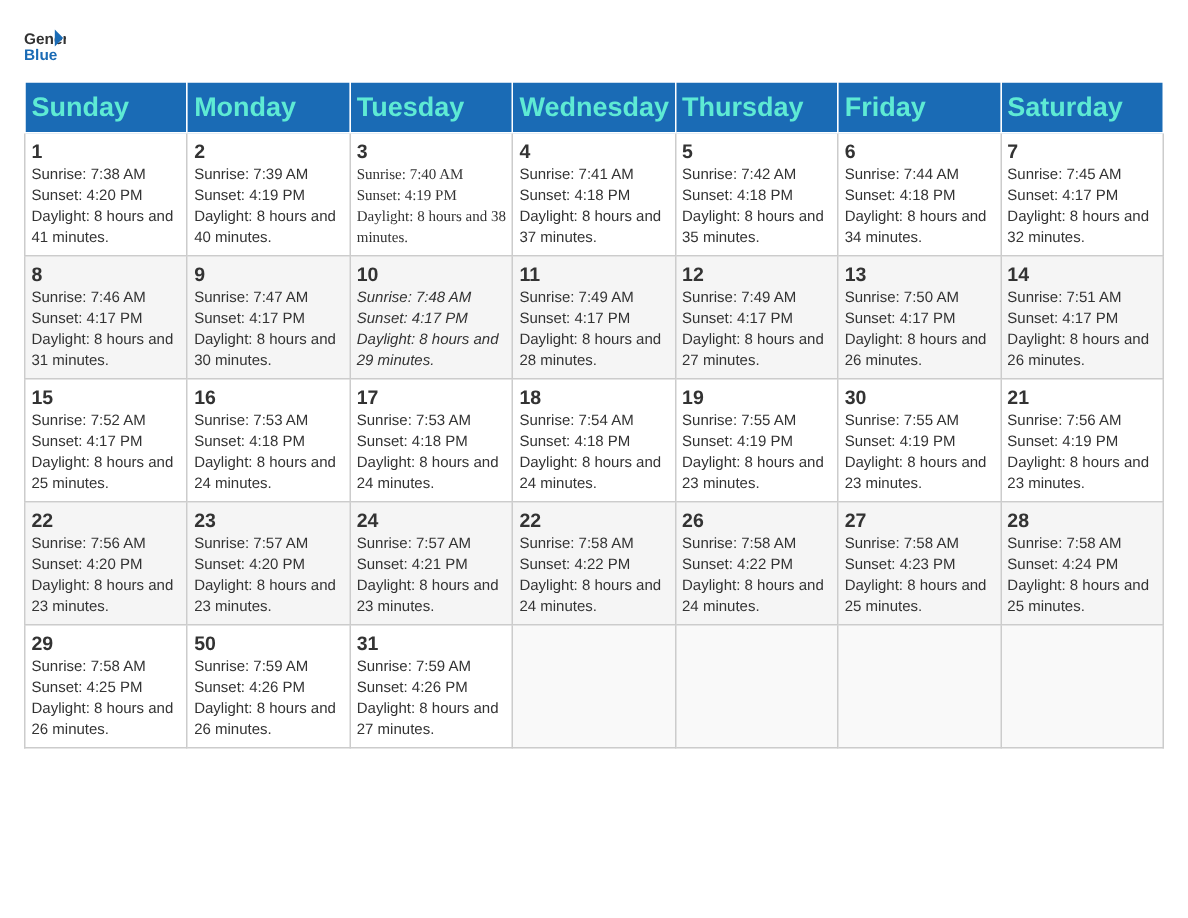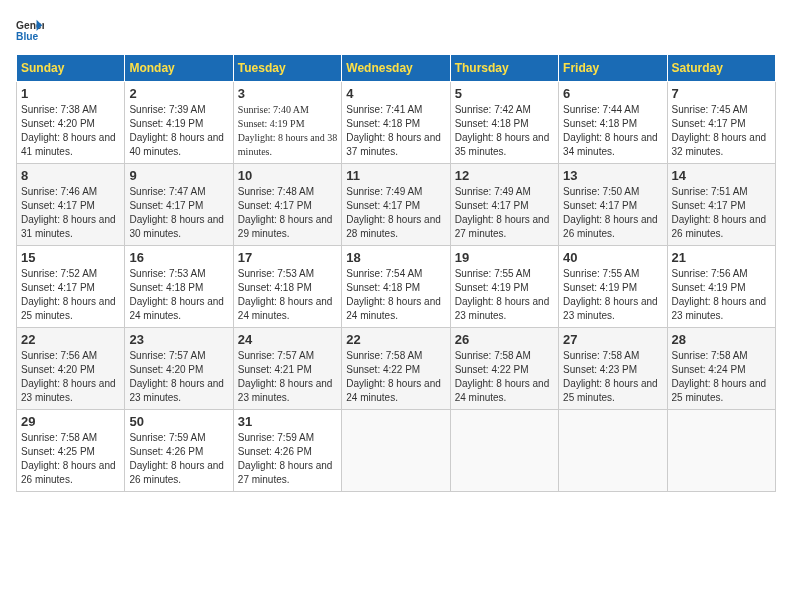--- a/index.html
+++ b/index.html
@@ -37,22 +37,22 @@
       font-size: 14px;
       color: #555;
     }
     table {
       width: 100%;
       border-collapse: collapse;
       table-layout: fixed;
     }
     thead tr th {
       background-color: #1a6bb5;
-      color: #fde047;
-      font-size: 12px;
+      color: #5eead4;
+      font-size: 18px;
       font-weight: bold;
       padding: 6px 4px;
       text-align: left;
       border: 1px solid #fff;
     }
     tbody tr td {
       border: 1px solid #ccc;
       vertical-align: top;
       padding: 4px 4px;
       font-size: 10px;
@@ -108,33 +108,33 @@
         <td><span class="day-num">2</span><span style="line-height: 1.4;">Sunrise: 7:39 AM<br>Sunset: 4:19 PM<br>Daylight: 8 hours and 40 minutes.</span></td>
         <td><span class="day-num">3</span><span style="line-height: 1.4; font-family: Liberation Serif, serif;">Sunrise: 7:40 AM<br>Sunset: 4:19 PM<br>Daylight: 8 hours and 38 minutes.</span></td>
         <td><span class="day-num">4</span><span style="line-height: 1.4;">Sunrise: 7:41 AM<br>Sunset: 4:18 PM<br>Daylight: 8 hours and 37 minutes.</span></td>
         <td><span class="day-num">5</span><span style="line-height: 1.4;">Sunrise: 7:42 AM<br>Sunset: 4:18 PM<br>Daylight: 8 hours and 35 minutes.</span></td>
         <td><span class="day-num">6</span><span style="line-height: 1.4;">Sunrise: 7:44 AM<br>Sunset: 4:18 PM<br>Daylight: 8 hours and 34 minutes.</span></td>
         <td><span class="day-num">7</span><span style="line-height: 1.4;">Sunrise: 7:45 AM<br>Sunset: 4:17 PM<br>Daylight: 8 hours and 32 minutes.</span></td>
       </tr>
       <tr>
         <td><span class="day-num">8</span><span style="line-height: 1.4;">Sunrise: 7:46 AM<br>Sunset: 4:17 PM<br>Daylight: 8 hours and 31 minutes.</span></td>
         <td><span class="day-num">9</span><span style="line-height: 1.4;">Sunrise: 7:47 AM<br>Sunset: 4:17 PM<br>Daylight: 8 hours and 30 minutes.</span></td>
-        <td><span class="day-num">10</span><span style="line-height: 1.4;">Sunrise: 7:48 AM<br>Sunset: 4:17 PM<br>Daylight: 8 hours and 29 minutes.</span></td>
+        <td><span class="day-num">10</span><span style="line-height: 1.4; font-style: italic;">Sunrise: 7:48 AM<br>Sunset: 4:17 PM<br>Daylight: 8 hours and 29 minutes.</span></td>
         <td><span class="day-num">11</span><span style="line-height: 1.4;">Sunrise: 7:49 AM<br>Sunset: 4:17 PM<br>Daylight: 8 hours and 28 minutes.</span></td>
         <td><span class="day-num">12</span><span style="line-height: 1.4;">Sunrise: 7:49 AM<br>Sunset: 4:17 PM<br>Daylight: 8 hours and 27 minutes.</span></td>
         <td><span class="day-num">13</span><span style="line-height: 1.4;">Sunrise: 7:50 AM<br>Sunset: 4:17 PM<br>Daylight: 8 hours and 26 minutes.</span></td>
         <td><span class="day-num">14</span><span style="line-height: 1.4; margin-top: 12px;">Sunrise: 7:51 AM<br>Sunset: 4:17 PM<br>Daylight: 8 hours and 26 minutes.</span></td>
       </tr>
       <tr>
         <td><span class="day-num">15</span><span style="line-height: 1.4;">Sunrise: 7:52 AM<br>Sunset: 4:17 PM<br>Daylight: 8 hours and 25 minutes.</span></td>
         <td><span class="day-num">16</span><span style="line-height: 1.4;">Sunrise: 7:53 AM<br>Sunset: 4:18 PM<br>Daylight: 8 hours and 24 minutes.</span></td>
         <td><span class="day-num">17</span><span style="line-height: 1.4;">Sunrise: 7:53 AM<br>Sunset: 4:18 PM<br>Daylight: 8 hours and 24 minutes.</span></td>
         <td><span class="day-num">18</span><span style="line-height: 1.4;">Sunrise: 7:54 AM<br>Sunset: 4:18 PM<br>Daylight: 8 hours and 24 minutes.</span></td>
         <td><span class="day-num">19</span><span style="line-height: 1.4;">Sunrise: 7:55 AM<br>Sunset: 4:19 PM<br>Daylight: 8 hours and 23 minutes.</span></td>
-        <td><span class="day-num">40</span><span style="line-height: 1.4;">Sunrise: 7:55 AM<br>Sunset: 4:19 PM<br>Daylight: 8 hours and 23 minutes.</span></td>
+        <td><span class="day-num">30</span><span style="line-height: 1.4;">Sunrise: 7:55 AM<br>Sunset: 4:19 PM<br>Daylight: 8 hours and 23 minutes.</span></td>
         <td><span class="day-num">21</span><span style="line-height: 1.4;">Sunrise: 7:56 AM<br>Sunset: 4:19 PM<br>Daylight: 8 hours and 23 minutes.</span></td>
       </tr>
       <tr>
         <td><span class="day-num">22</span><span style="line-height: 1.4;">Sunrise: 7:56 AM<br>Sunset: 4:20 PM<br>Daylight: 8 hours and 23 minutes.</span></td>
         <td><span class="day-num">23</span><span style="line-height: 1.4;">Sunrise: 7:57 AM<br>Sunset: 4:20 PM<br>Daylight: 8 hours and 23 minutes.</span></td>
         <td><span class="day-num">24</span><span style="line-height: 1.4;">Sunrise: 7:57 AM<br>Sunset: 4:21 PM<br>Daylight: 8 hours and 23 minutes.</span></td>
         <td><span class="day-num">22</span><span style="line-height: 1.4;">Sunrise: 7:58 AM<br>Sunset: 4:22 PM<br>Daylight: 8 hours and 24 minutes.</span></td>
         <td><span class="day-num">26</span><span style="line-height: 1.4;">Sunrise: 7:58 AM<br>Sunset: 4:22 PM<br>Daylight: 8 hours and 24 minutes.</span></td>
         <td><span class="day-num">27</span><span style="line-height: 1.4;">Sunrise: 7:58 AM<br>Sunset: 4:23 PM<br>Daylight: 8 hours and 25 minutes.</span></td>
         <td><span class="day-num">28</span><span style="line-height: 1.4;">Sunrise: 7:58 AM<br>Sunset: 4:24 PM<br>Daylight: 8 hours and 25 minutes.</span></td>

